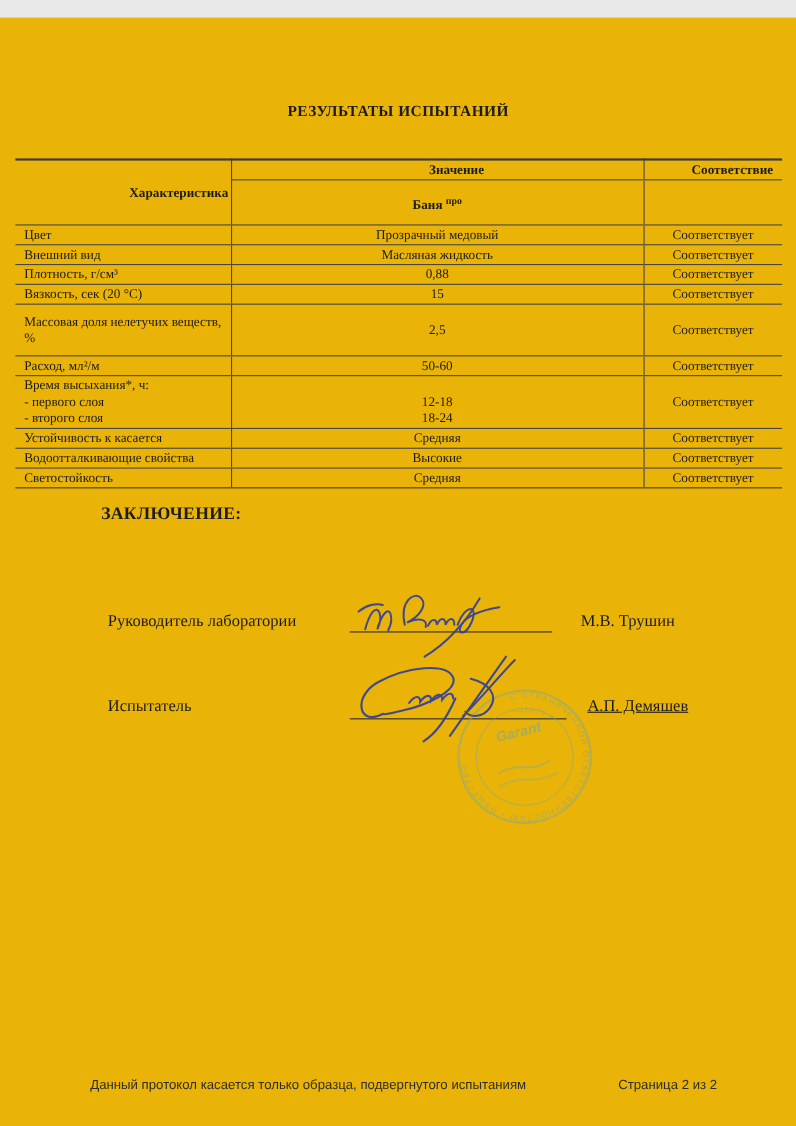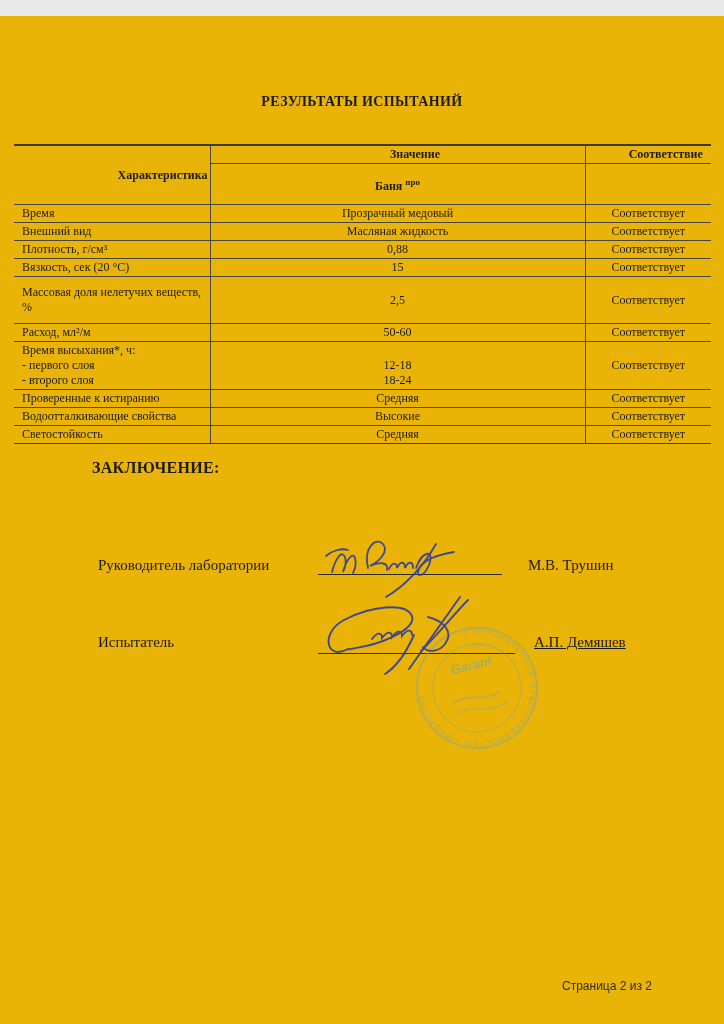--- a/index.html
+++ b/index.html
@@ -82,21 +82,21 @@
         <th class="c3">Соответствие</th>
       </tr>
       <tr class="hrow2">
         <th class="c2"><span>Баня</span>&nbsp;<sup>про</sup></th>
         <th class="c3"></th>
       </tr>
     </thead>
     <tbody id="rows-body">
         <tr>
           <td class="c1">
-            <div class="ln">Время</div>
+            <div class="ln">Цвет</div>
           </td>
           <td class="c2">
             <div class="ln">Прозрачный медовый</div>
           </td>
           <td class="c3">Соответствует</td>
         </tr>
         <tr>
           <td class="c1">
             <div class="ln">Внешний вид</div>
           </td>
@@ -150,21 +150,21 @@
           </td>
           <td class="c2">
             <div class="ln">&nbsp;</div>
             <div class="ln">12-18</div>
             <div class="ln">18-24</div>
           </td>
           <td class="c3">Соответствует</td>
         </tr>
         <tr>
           <td class="c1">
-            <div class="ln">Проверенные к истиранию</div>
+            <div class="ln">Устойчивость к касается</div>
           </td>
           <td class="c2">
             <div class="ln">Средняя</div>
           </td>
           <td class="c3">Соответствует</td>
         </tr>
         <tr>
           <td class="c1">
             <div class="ln">Водоотталкивающие свойства</div>
           </td>
@@ -222,15 +222,16 @@
       <path d="M40,58 C18,70 12,42 36,29 C62,15 98,11 104,25 C108,37 80,50 58,55 C48,57 40,59 40,58"></path>
       <path d="M64,48 C70,40 74,42 74,47 C80,39 84,41 84,46 C90,38 94,40 94,45 C100,37 104,39 104,44"></path>
       <path d="M152,6 C131,36 114,60 101,78"></path>
       <path d="M120,26 C136,30 146,41 137,53 C131,61 120,62 115,56"></path>
       <path d="M113,60 C130,43 148,21 160,9"></path>
       <path d="M106,44 C98,62 88,76 77,83"></path>
     </g>
   </svg>
   <span class="sig-name name2">А.П. Демяшев</span>
 
+  <div class="footer-note">Данный протокол касается только образца, подвергнутого испытаниям</div>
   <div class="footer-page">Страница 2 из 2</div>
 
 </div>
 
 </body></html>

